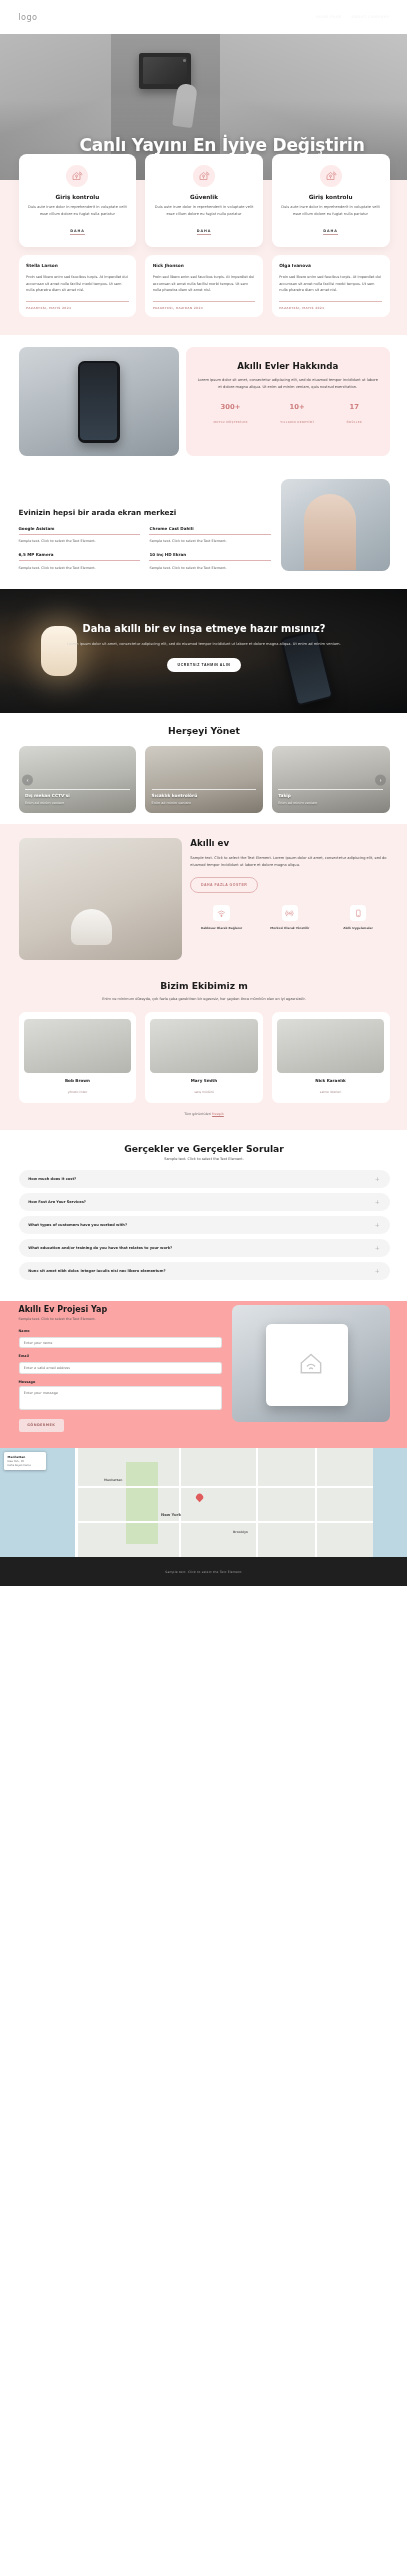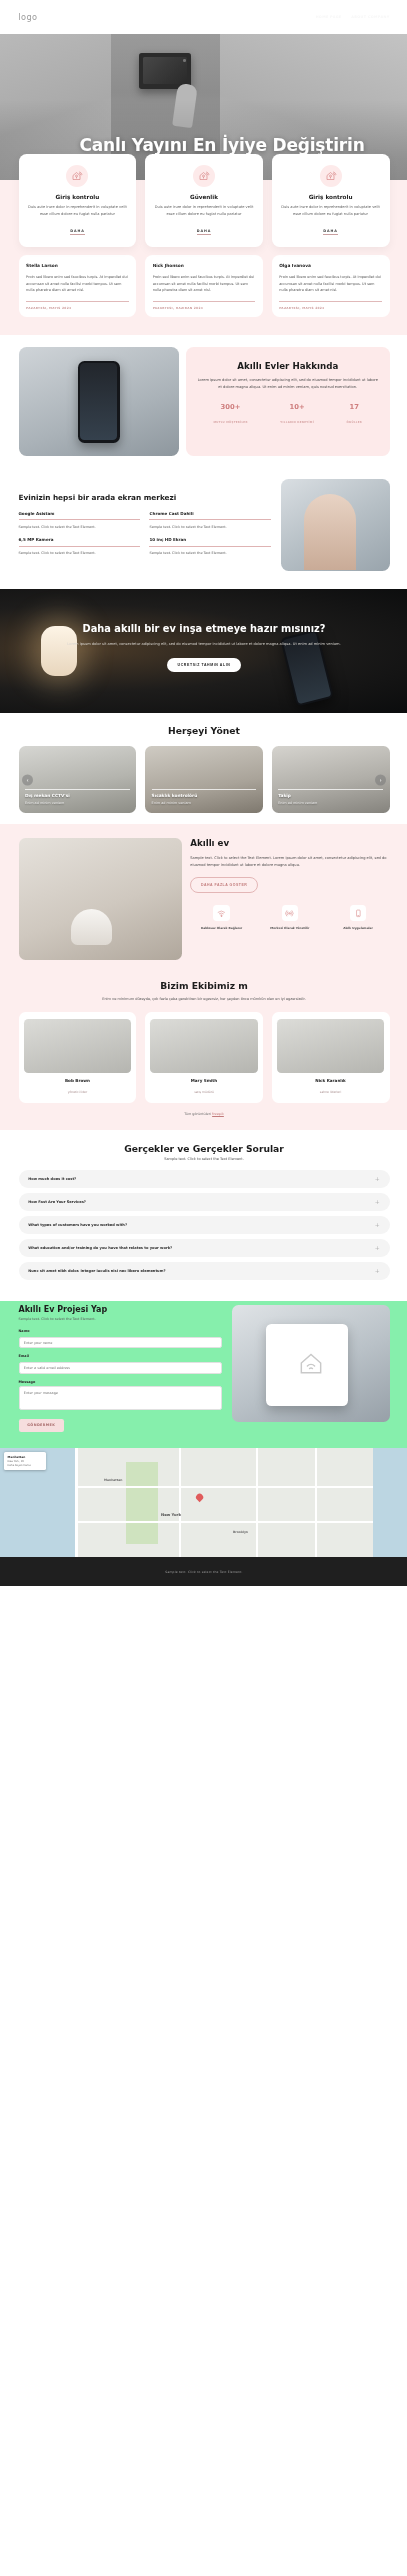--- a/index.html
+++ b/index.html
@@ -65,21 +65,21 @@
   .about-img .phone:after { content:""; position:absolute; inset:2.7px; border-radius:4.3px;
                background:linear-gradient(180deg,#22262c,#35414d); }
   .about-box { flex:1; background:#fdeaea; border-radius:7.6px; padding:14px 11px; text-align:center; }
   .about-box h2 { font-size:8.7px; font-weight:700; margin-bottom:6px; }
   .about-box p { font-size:3.6px; line-height:1.95; color:#4c4c4c; margin-bottom:12px; }
   .stats { display:flex; justify-content:space-around; }
   .stat b { display:block; font-size:6.8px; color:#cf7e7e; font-weight:700; margin-bottom:10px; }
   .stat span { font-size:2.6px; letter-spacing:0.3px; color:#d7a5a5; line-height:1.5; display:block; font-weight:600; }
 
   
-  .screen { display:flex; gap:9.8px; padding:8.7px 18.5px 18.5px; align-items:center; }
+  .screen { display:flex; gap:9.8px; padding:8.7px 18.5px 18.5px; align-items:flex-end; }
   .screen-left { flex:1; }
   .screen-left h2 { font-size:7.3px; font-weight:700; margin-bottom:8.7px; }
   .feat-grid { display:flex; flex-wrap:wrap; gap:7.6px 9.8px; }
   .feat { width:calc(50% - 4.9px); }
   .feat h5 { font-size:4.1px; font-weight:700; margin-bottom:3.3px; }
   .feat .line { height:0.5px; background:#dfb3b3; margin-bottom:3.8px; }
   .feat p { font-size:3.4px; line-height:1.8; color:#5d5d5d; }
   .screen-img { width:109px; height:92px; border-radius:7.6px;
       background:linear-gradient(150deg,#d9dee2,#b7c0c6 50%,#99a4ac); position:relative; overflow:hidden; }
   .screen-img:before { content:""; position:absolute; left:23px; top:15px; width:52px; height:76px;
@@ -153,21 +153,21 @@
   
   .faq { padding:13px 18.5px 16.3px; background:#fff; text-align:center; }
   .faq h2 { font-size:9.2px; font-weight:700; margin-bottom:3.8px; }
   .faq>p { font-size:3.5px; color:#555; margin-bottom:8.7px; }
   .q { background:#f4f4f4; border-radius:12px; padding:6px 9.8px; display:flex; align-items:center;
       margin-bottom:4.9px; text-align:left; cursor:pointer; }
   .q span { font-size:3.6px; font-weight:700; color:#2b2b2b; }
   .q .plus { margin-left:auto; color:#8e8e8e; font-size:6px; line-height:1; font-weight:300; }
 
   
-  .contact { display:flex; gap:9.8px; padding:4.3px 18.5px 16.3px; background:#86efac; align-items:flex-start; }
+  .contact { display:flex; gap:9.8px; padding:4.3px 18.5px 16.3px; background:#fca5a5; align-items:flex-start; }
   .cform { flex:1; }
   .cform h2 { font-size:8px; font-weight:700; margin-bottom:3.3px; }
   .cform .sub { font-size:3.4px; color:#5b5b5b; margin-bottom:7.6px; }
   .fl { font-size:3.4px; font-weight:700; color:#2b2b2b; display:block; margin-bottom:2.7px; }
   .fi { width:100%; height:11.4px; border:0.5px solid #e1e1e1; border-radius:2.2px; background:#fff;
         font-size:3.4px; padding:0 4.3px; color:#9a9a9a; margin-bottom:6px;
         font-family:"DejaVu Sans", sans-serif; }
   textarea.fi { height:24px; padding-top:3.3px; resize:none; }
   .submit { background:#f6dede; color:#a76a6a; border:none; border-radius:2.2px; font-size:3.4px;
             font-weight:700; letter-spacing:0.4px; padding:4.3px 8.7px; cursor:pointer;

